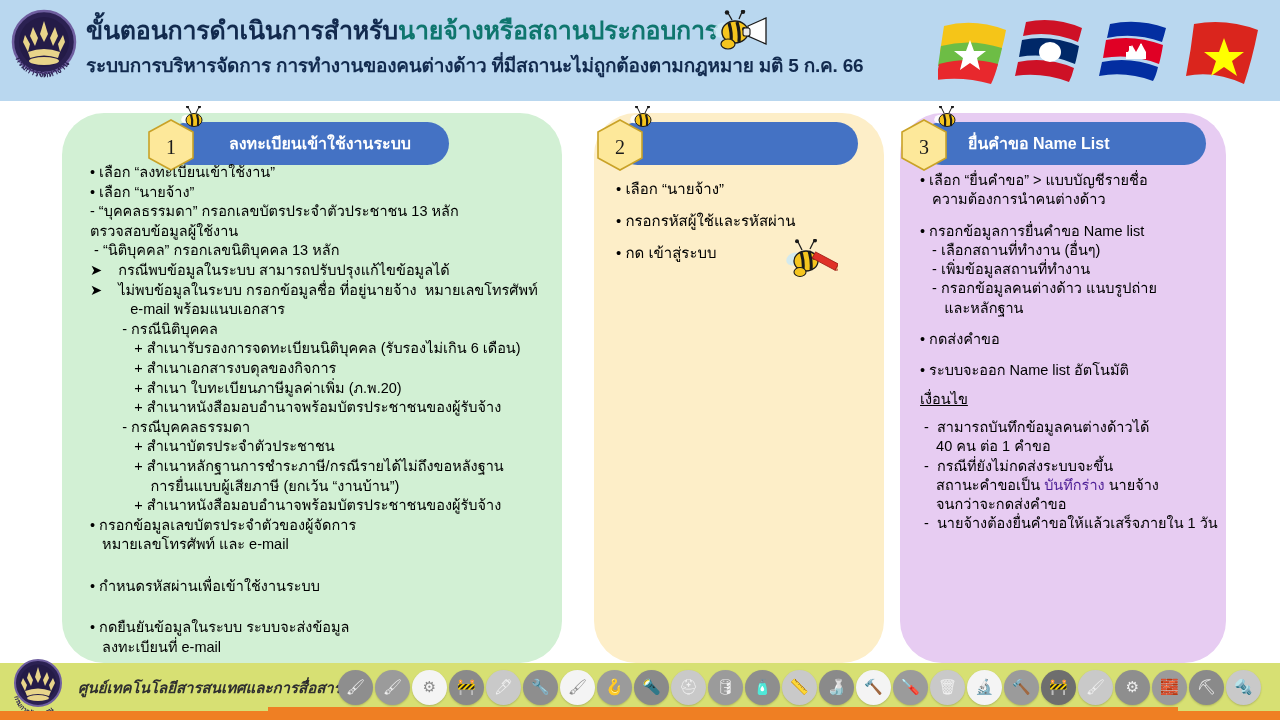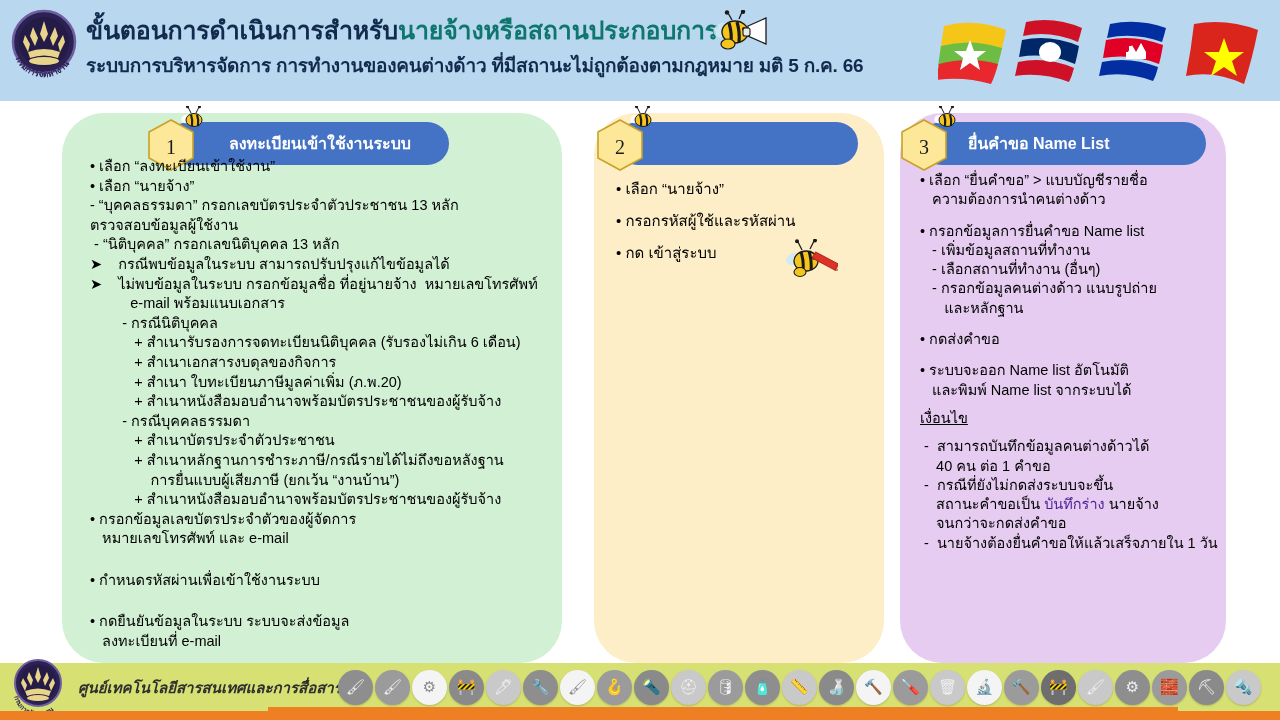--- a/index.html
+++ b/index.html
@@ -67,21 +67,21 @@
   .pill-label {
     color:#ffffff; font-size:16px; font-weight:bold; white-space:nowrap;
     margin-left:40px;
   }
   #pill-1 .pill-label { margin-left:62px; }
   #pill-2 .pill-label { margin-left:48px; }
   #pill-3 .pill-label { margin-left:48px; }
 
   
   .card-body { position:absolute; color:#000000; }
-  #body-1 { left:28px; top:44px; width:462px; font-size:14.5px; line-height:19.6px; }
+  #body-1 { left:28px; top:50px; width:462px; font-size:14.5px; line-height:19.6px; }
   #body-2 { left:22px; top:66px; width:250px; font-size:15px;   line-height:20px; }
   #body-3 { left:20px; top:58px; width:300px; font-size:14.5px; line-height:19.3px; }
 
   .ln { white-space:pre; }
   .sp6  { margin-top:22px; }
   .sp9  { margin-top:9px; }
   .sp12 { margin-top:12px; }
   .red { color:#ee1c25; }
   .uline { text-decoration:underline; }
 
@@ -312,27 +312,26 @@
         <ellipse cx="15" cy="14" rx="8" ry="6.5" fill="#f5c51e" stroke="#1a1a1a" stroke-width="1"></ellipse>
         <path d="M12 8.5 q2 6 1 11.5" stroke="#1a1a1a" stroke-width="2.2" fill="none"></path>
         <path d="M18 8.5 q2 6 1 11.5" stroke="#1a1a1a" stroke-width="2.2" fill="none"></path>
       </svg>
       <span class="pill-label">ยื่นคำขอ Name List</span>
     </div>
     <div class="card-body" id="body-3">
         <div class="ln">• เลือก “ยื่นคำขอ” &gt; แบบบัญชีรายชื่อ</div>
         <div class="ln">   ความต้องการนำคนต่างด้าว</div>
         <div class="ln sp12">• กรอกข้อมูลการยื่นคำขอ Name list</div>
+        <div class="ln">   - เลือกสถานที่ทำงาน (อื่นๆ)</div>
         <div class="ln">   - เพิ่มข้อมูลสถานที่ทำงาน</div>
-        <div class="ln">   - เลือกสถานที่ทำงาน (อื่นๆ)</div>
         <div class="ln">   - กรอกข้อมูลคนต่างด้าว แนบรูปถ่าย</div>
         <div class="ln">      และหลักฐาน</div>
         <div class="ln sp12">• กดส่งคำขอ</div>
         <div class="ln sp12">• ระบบจะออก Name list อัตโนมัติ</div>
-        <div class="ln">   และพิมพ์ Name list จากระบบได้</div>
         <div><div class="ln uline sp9" style="display: inline-block;">เงื่อนไข</div></div>
         <div class="ln sp9"> -  สามารถบันทึกข้อมูลคนต่างด้าวได้</div>
         <div class="ln">    40 คน ต่อ 1 คำขอ</div>
         <div class="ln"> -  กรณีที่ยังไม่กดส่งระบบจะขึ้น</div>
         <div class="ln"><span>    สถานะคำขอเป็น </span><span class="red" style="color: #4c1d95;">บันทึกร่าง</span><span> นายจ้าง</span></div>
         <div class="ln">    จนกว่าจะกดส่งคำขอ</div>
         <div class="ln"> -  นายจ้างต้องยื่นคำขอให้แล้วเสร็จภายใน 1 วัน</div>
       </div>
   </div>
 </div>

